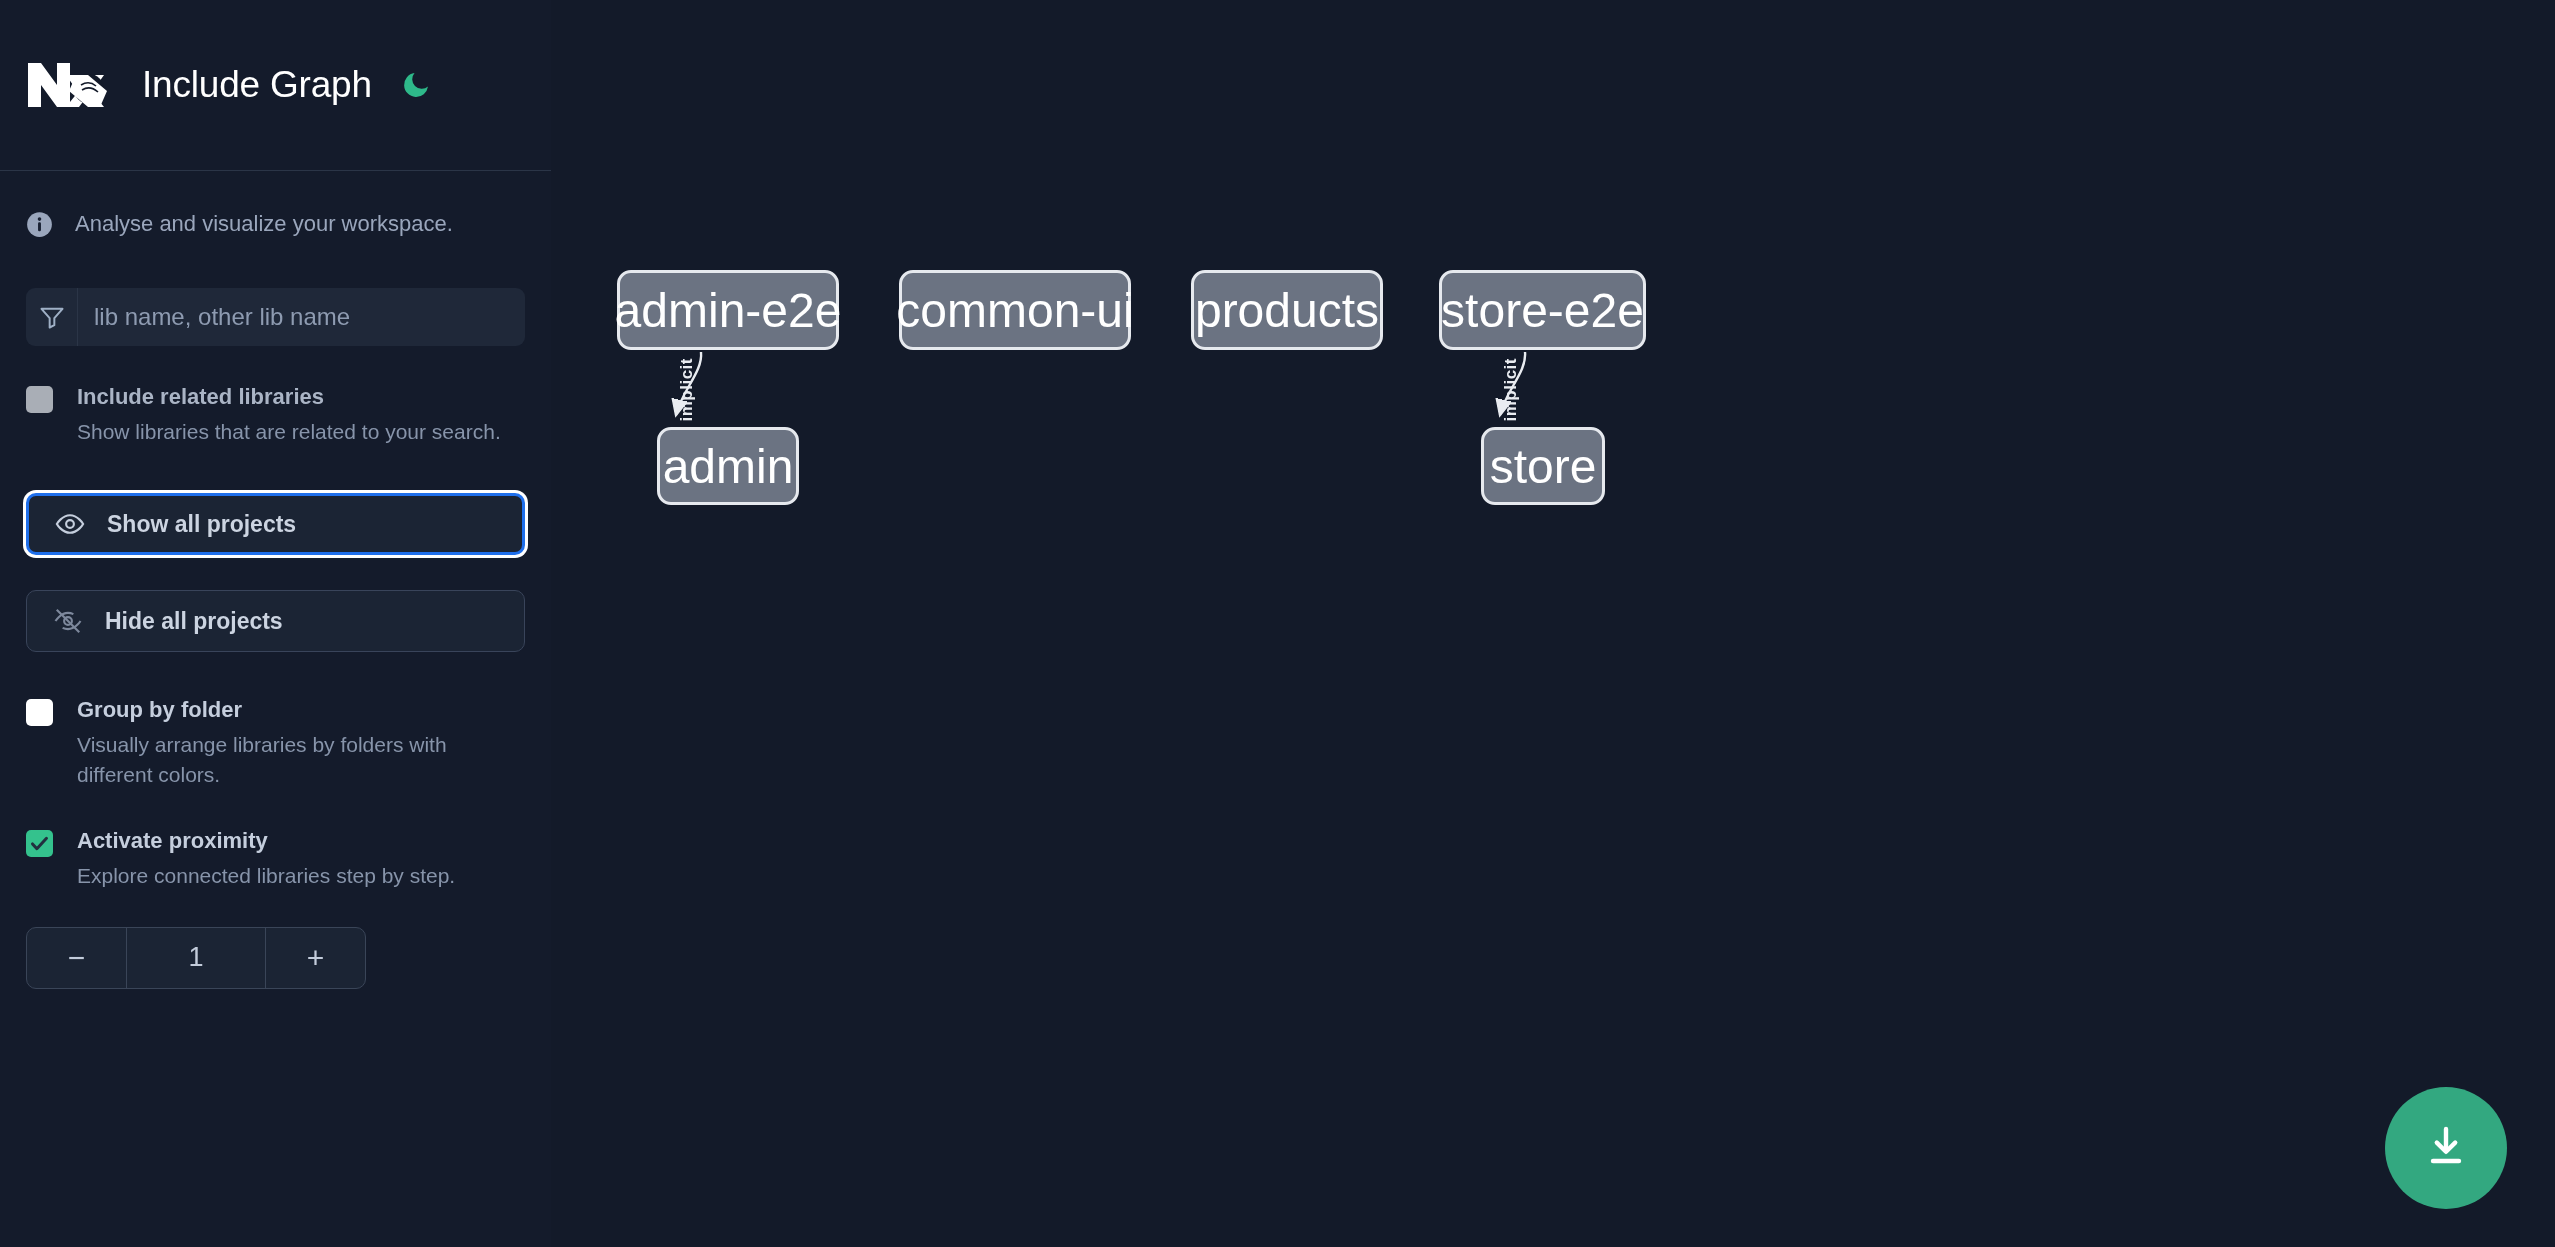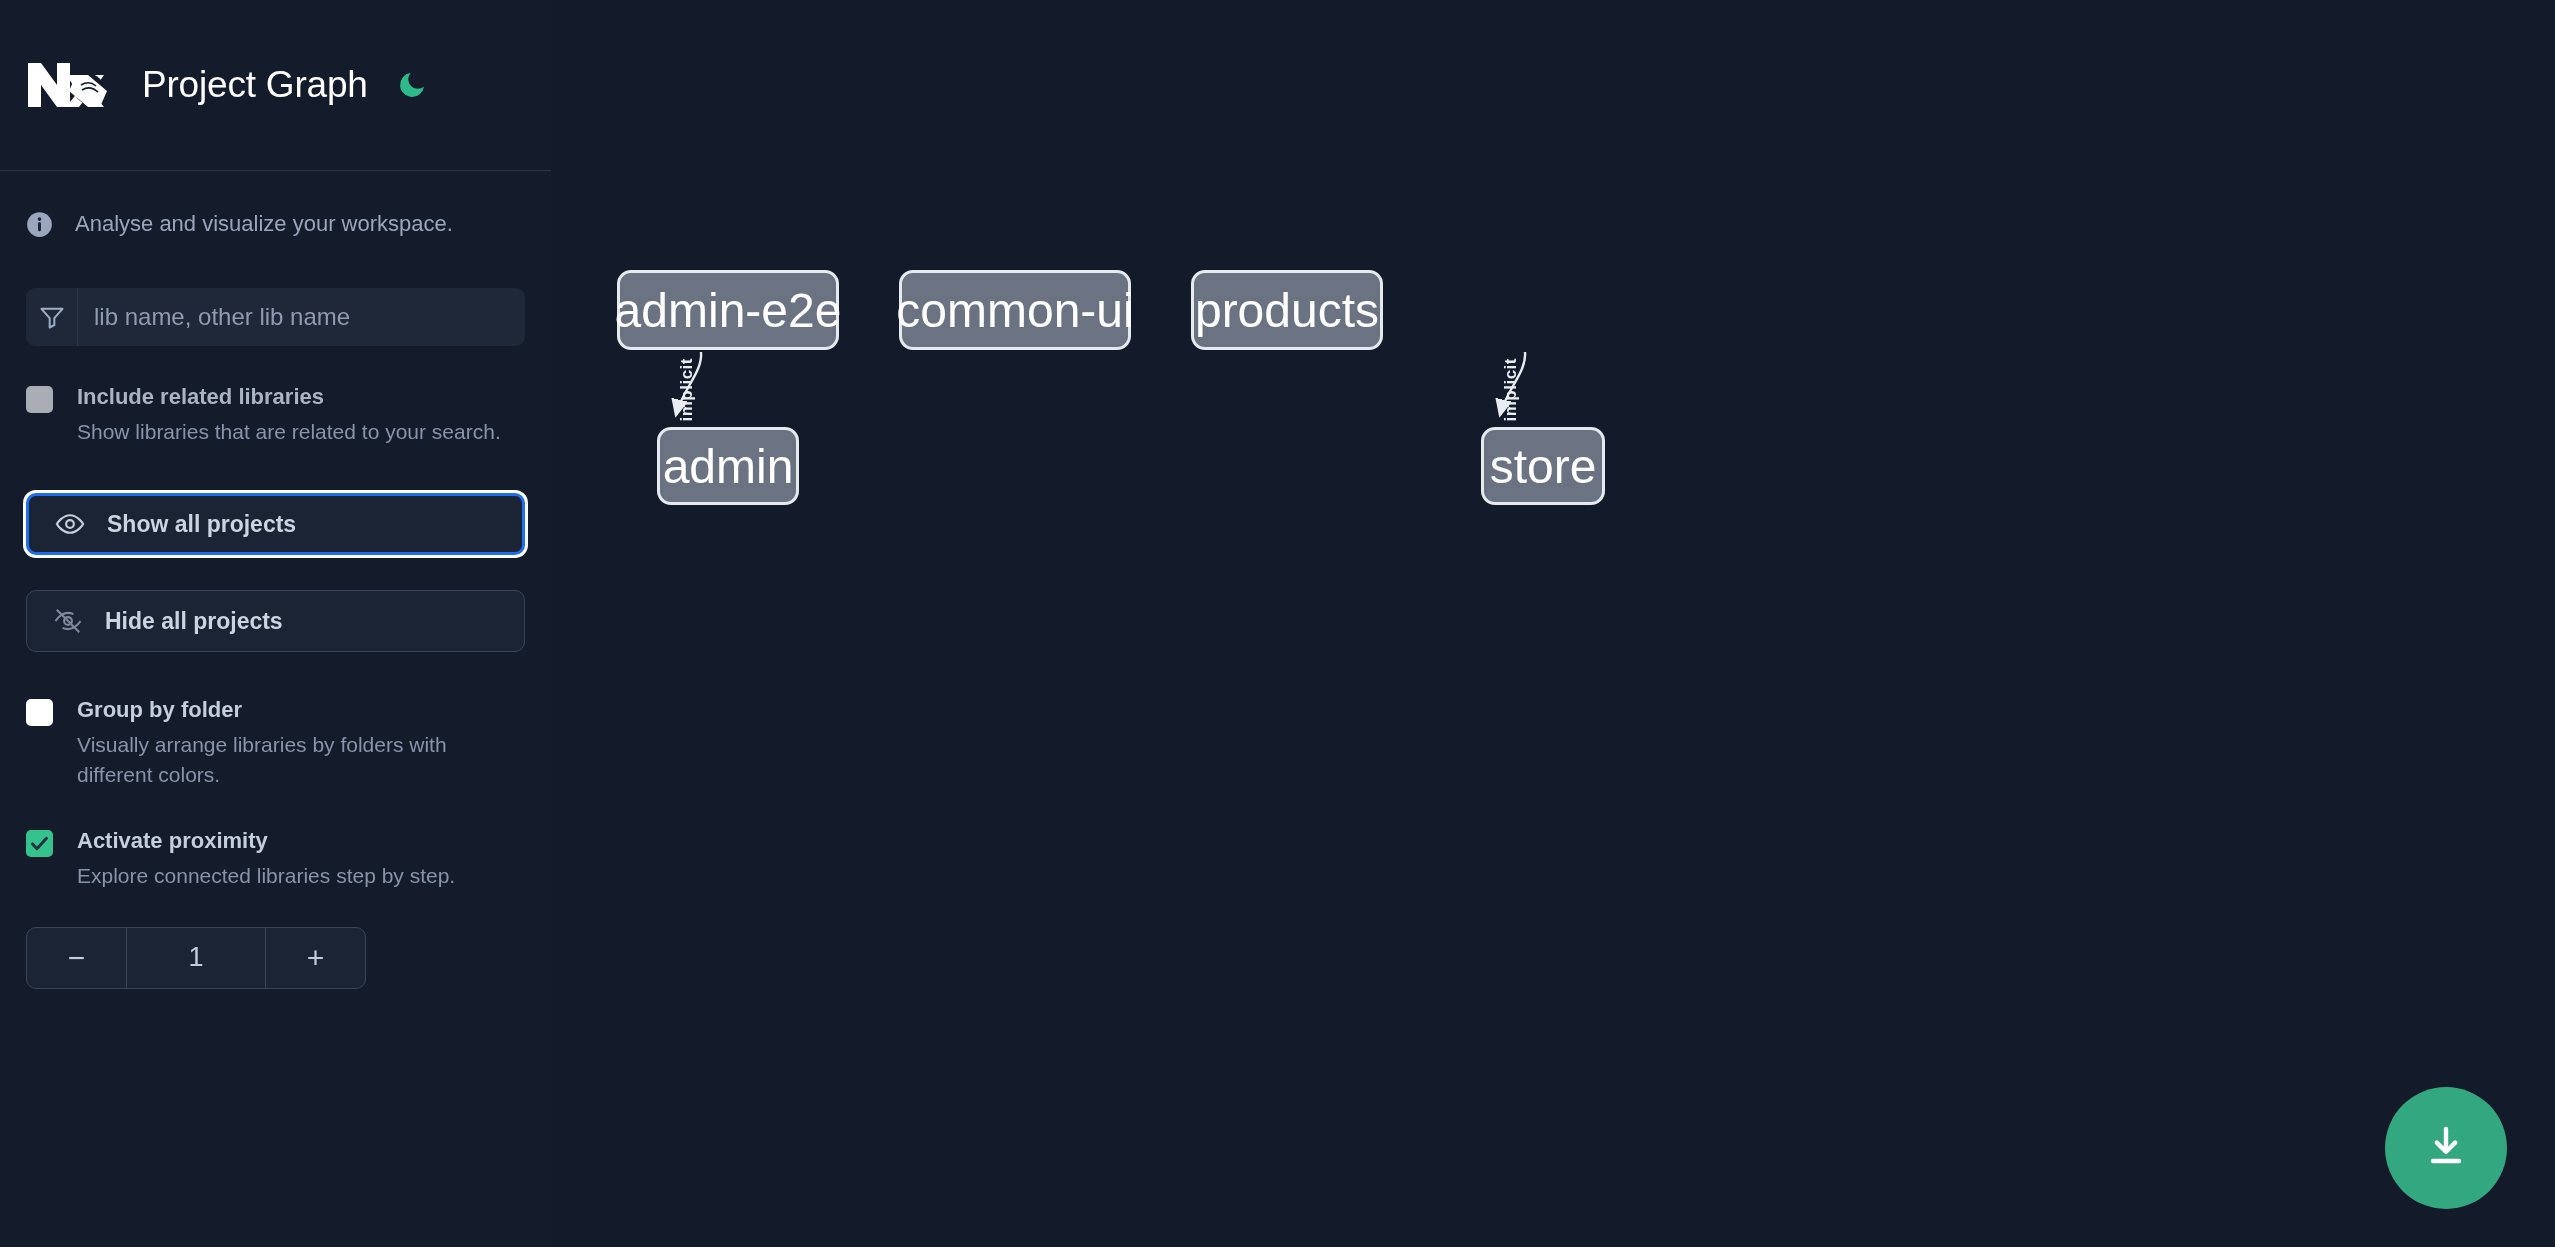--- a/index.html
+++ b/index.html
@@ -317,21 +317,21 @@
     <div class="sidebar-header">
       <span class="nx-logo">
         <svg class="nx-logo" viewBox="0 0 82 52" xmlns="http://www.w3.org/2000/svg">
           <path fill="#ffffff" d="M2 4 h13 l16 22 v-22 h13 v44 h-13 l-16 -22 v22 h-13 z"></path>
           <path fill="#ffffff" d="M40 16 h13 l6 9 l6 -9 h13 l-12 17 l12 15 h-13 l-6 -8 l-6 8 h-13 l12 -15 z"></path>
           <circle cx="63" cy="30" r="15" fill="#131a29"></circle>
           <path fill="#ffffff" d="M50 16 h12 l19 16 l-7 16 h-12 l-19 -16 z"></path>
           <path fill="none" stroke="#131a29" stroke-width="1.6" d="M55 26 q8 -5 15 1 M56 31 q8 -5 16 2"></path>
         </svg>
       </span>
-      <span class="app-title">Project Graph</span>
+      <span class="app-title">Include Graph</span>
       <span class="theme-toggle">
         <svg width="32" height="32" viewBox="0 0 24 24">
           <path d="M21 13.2A9 9 0 1 1 10.9 3a7.2 7.2 0 0 0 10.1 10.2z" fill="#2eb98a"></path>
         </svg>
       </span>
     </div>
 
     <div class="divider"></div>
 
     <div class="info-row">
@@ -434,20 +434,23 @@
     </div>
 
     <div class="node" style="left:640px; top:270px; width:192px; height:80px;">
       <span>products</span>
     </div>
 
     <div class="node" style="left:348px; top:270px; width:232px; height:80px;">
       <span>common-ui</span>
     </div>
 
+    <div class="node" style="left:888px; top:270px; width:207px; height:80px;">
+      <span>store-e2e</span>
+    </div>
 
     <div class="node" style="left:106px; top:427px; width:142px; height:78px;">
       <span>admin</span>
     </div>
 
     <div class="node" style="left:930px; top:427px; width:124px; height:78px;">
       <span>store</span>
     </div>
 
     <span class="edge-label" style="left:126px; top:358px;">implicit</span>

